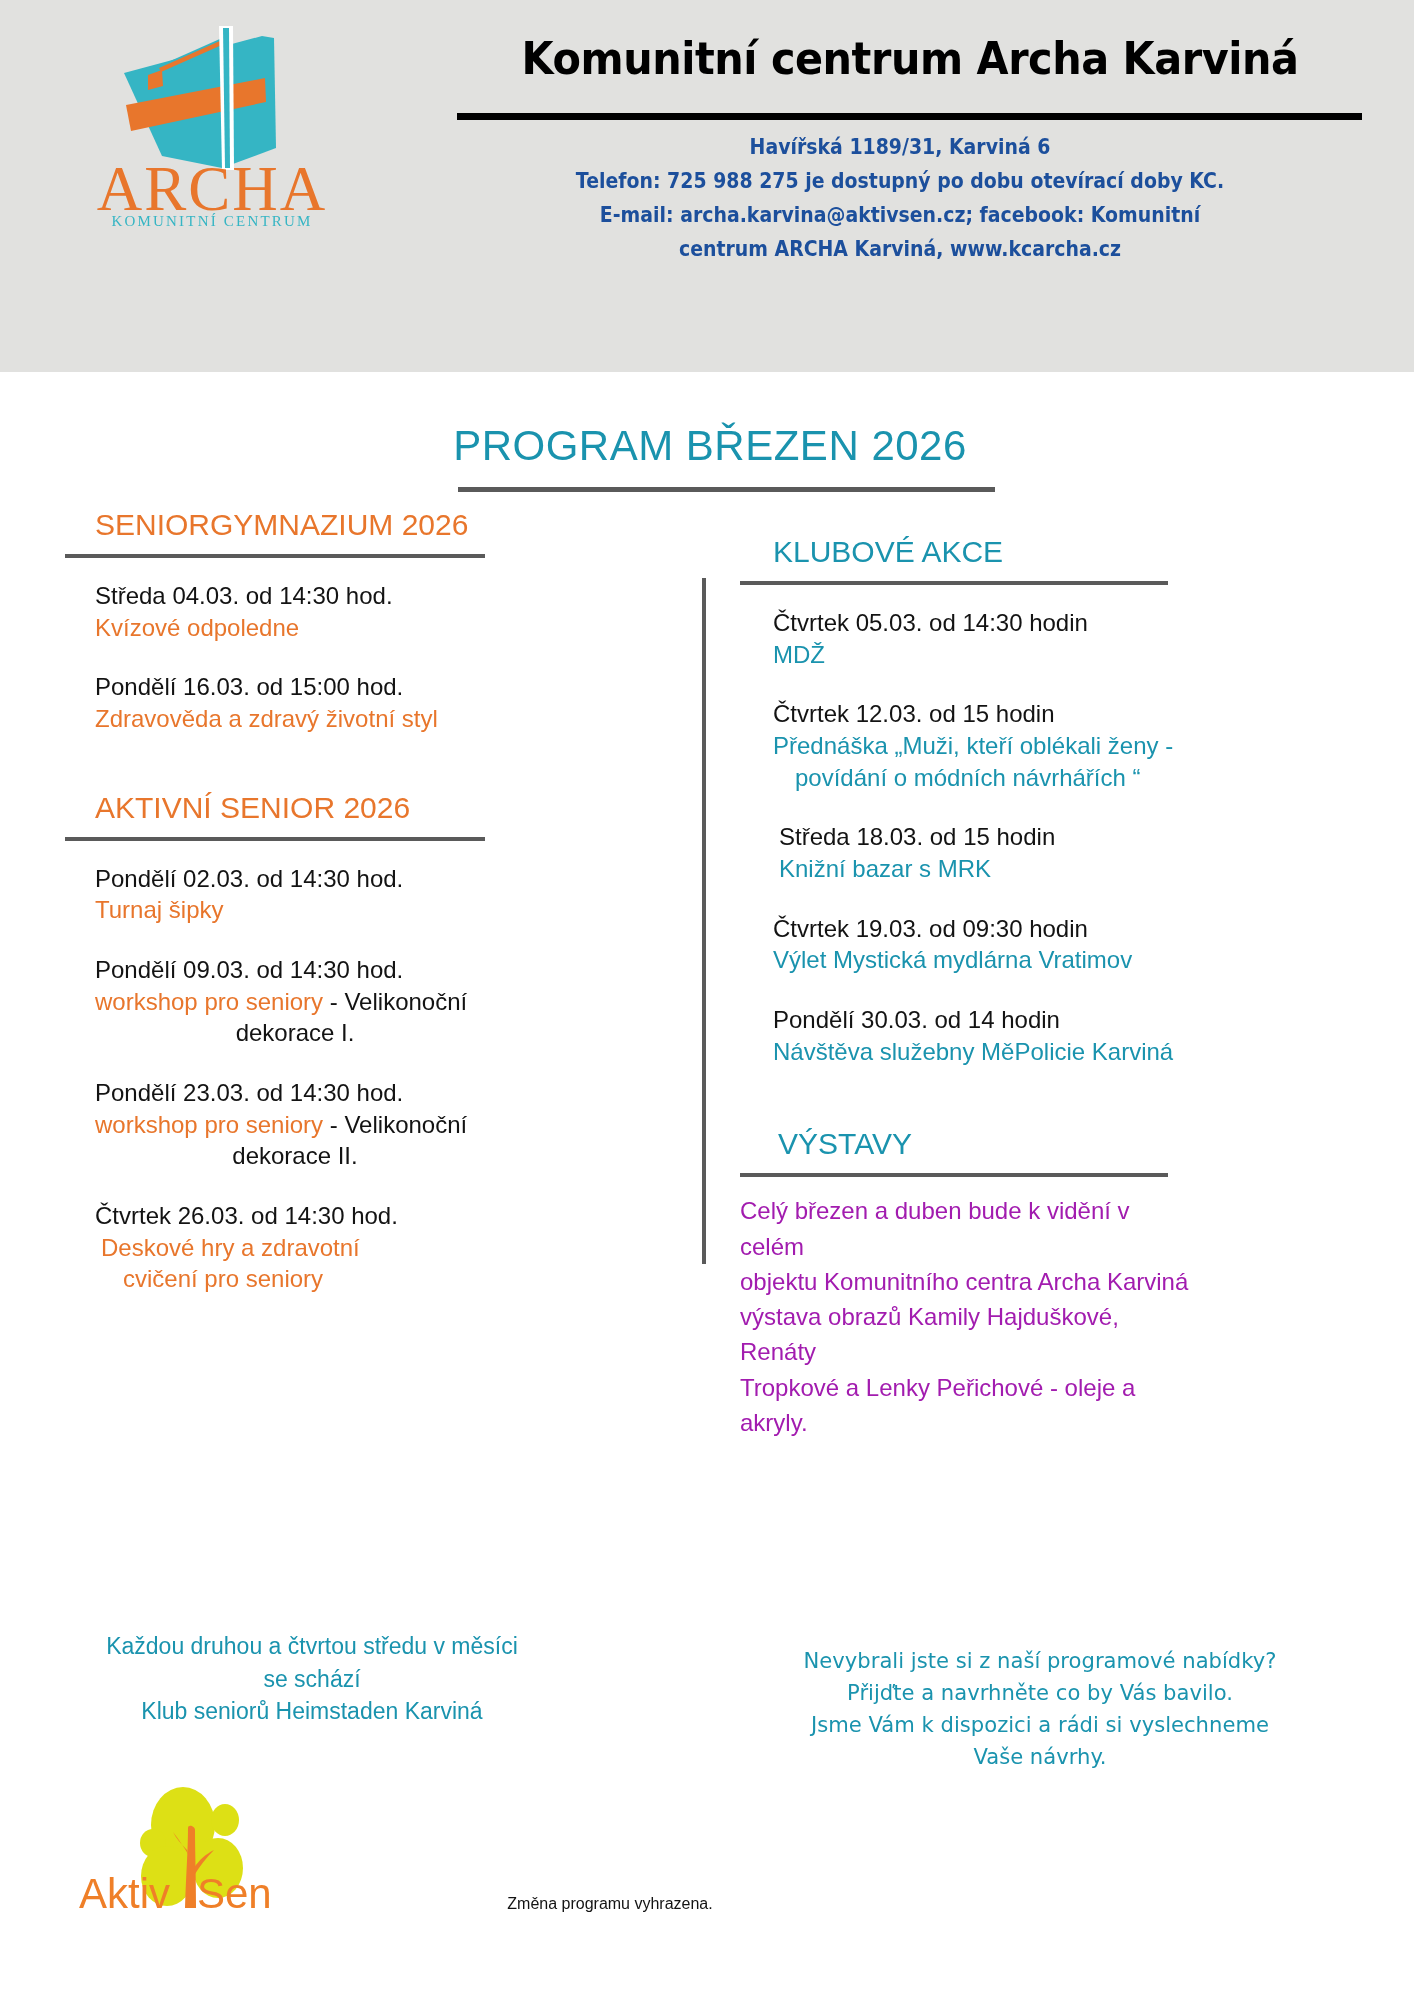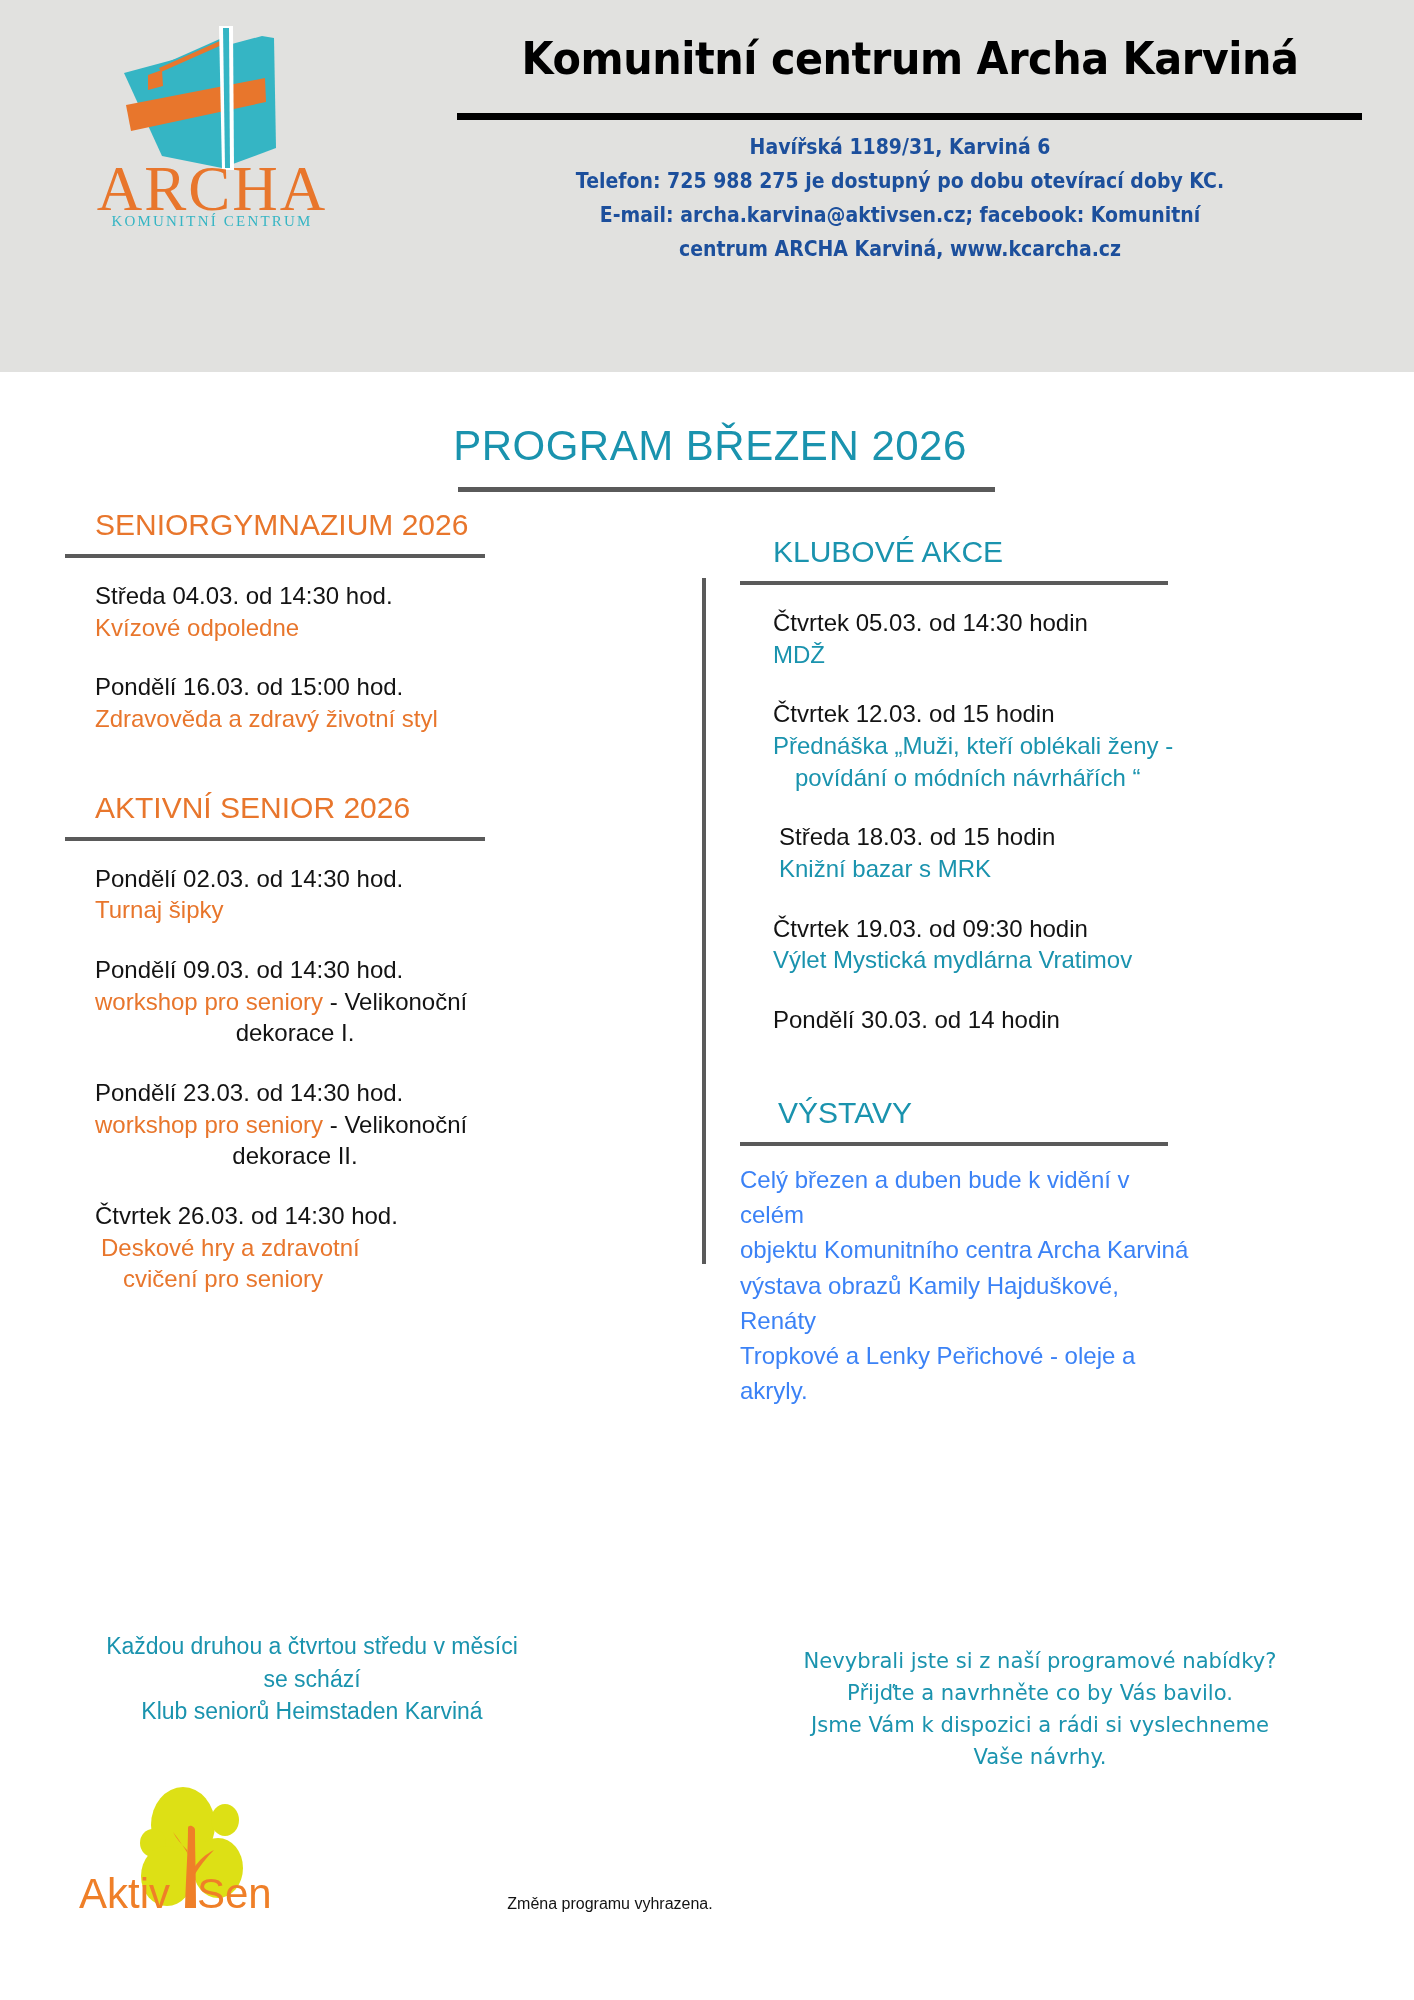--- a/index.html
+++ b/index.html
@@ -164,21 +164,21 @@
   .ev-what .blk   { color: #131313; }
   .ev-what.ctr2   { text-align: center; width: 400px; }
   .ev-when.pad1   { padding-left: 6px; }
   .ev-what.pad1   { padding-left: 6px; }
 
   
   .vystavy-wrap { margin-top: 62px; }
   .vystavy-body {
     margin-top: 16px;
     font-size: 24px;
-    color: #3b82f6;
+    color: #a21caf;
     line-height: 1.47;
     width: 460px;
   }
 
   
   .note-left {
     position: absolute;
     left: 62px; top: 1630px;
     width: 500px;
     text-align: center;
@@ -330,20 +330,21 @@
         <div class="ev-what teal pad1">Knižní bazar s MRK</div>
       </div>
 
       <div class="event">
         <div class="ev-when">Čtvrtek 19.03. od 09:30  hodin</div>
         <div class="ev-what teal">Výlet  Mystická mydlárna Vratimov</div>
       </div>
 
       <div class="event">
         <div class="ev-when">Pondělí 30.03. od 14 hodin</div>
+        <div class="ev-what teal">Návštěva služebny MěPolicie Karviná</div>
       </div>
 
     </div>
   </div>
 
   <div class="vystavy-wrap">
     <div class="sec-head teal" style="padding-left:38px;">VÝSTAVY</div>
     <div class="sec-rule w-right"></div>
     <div class="vystavy-body">
       <div>Celý březen a duben bude k vidění v celém</div>

